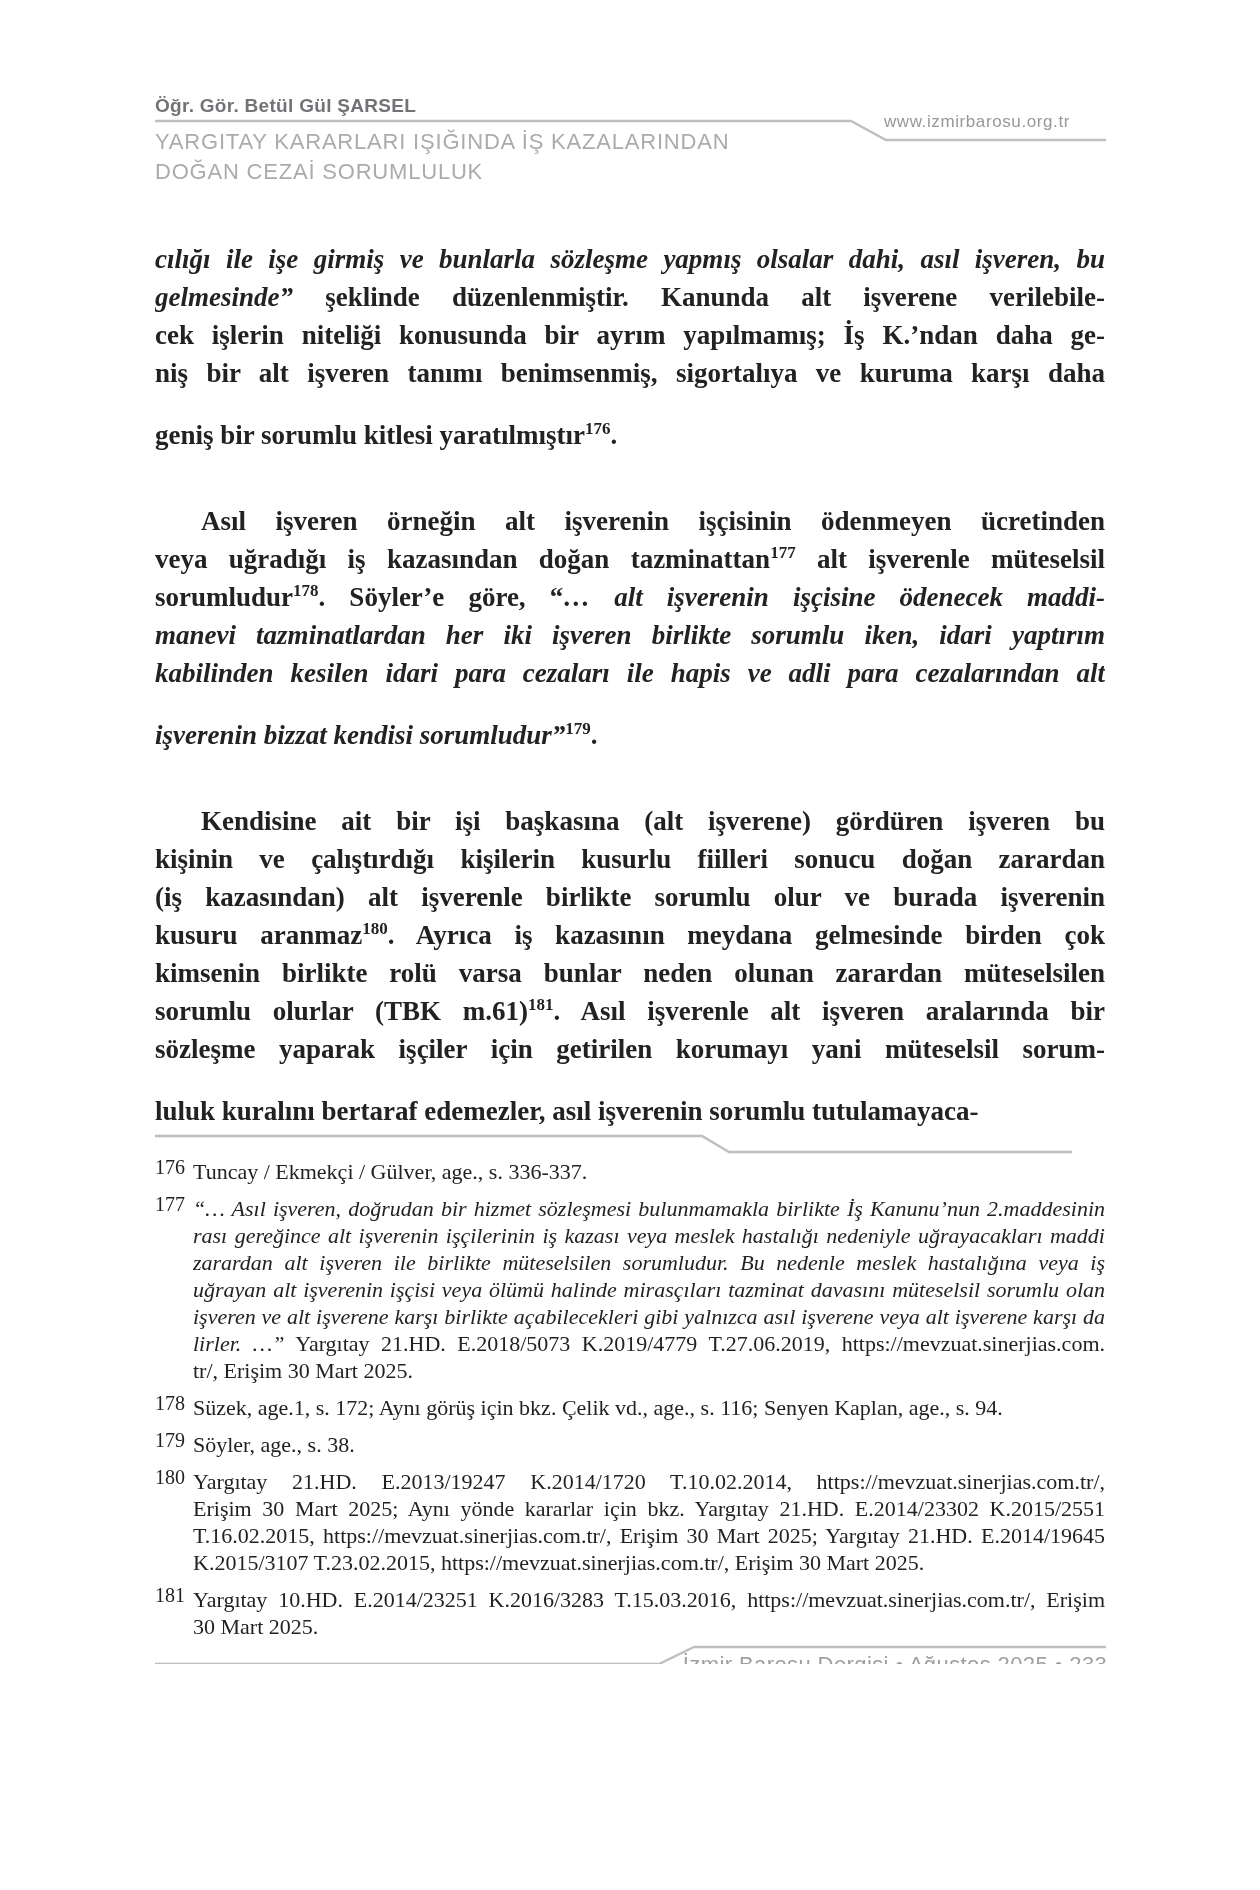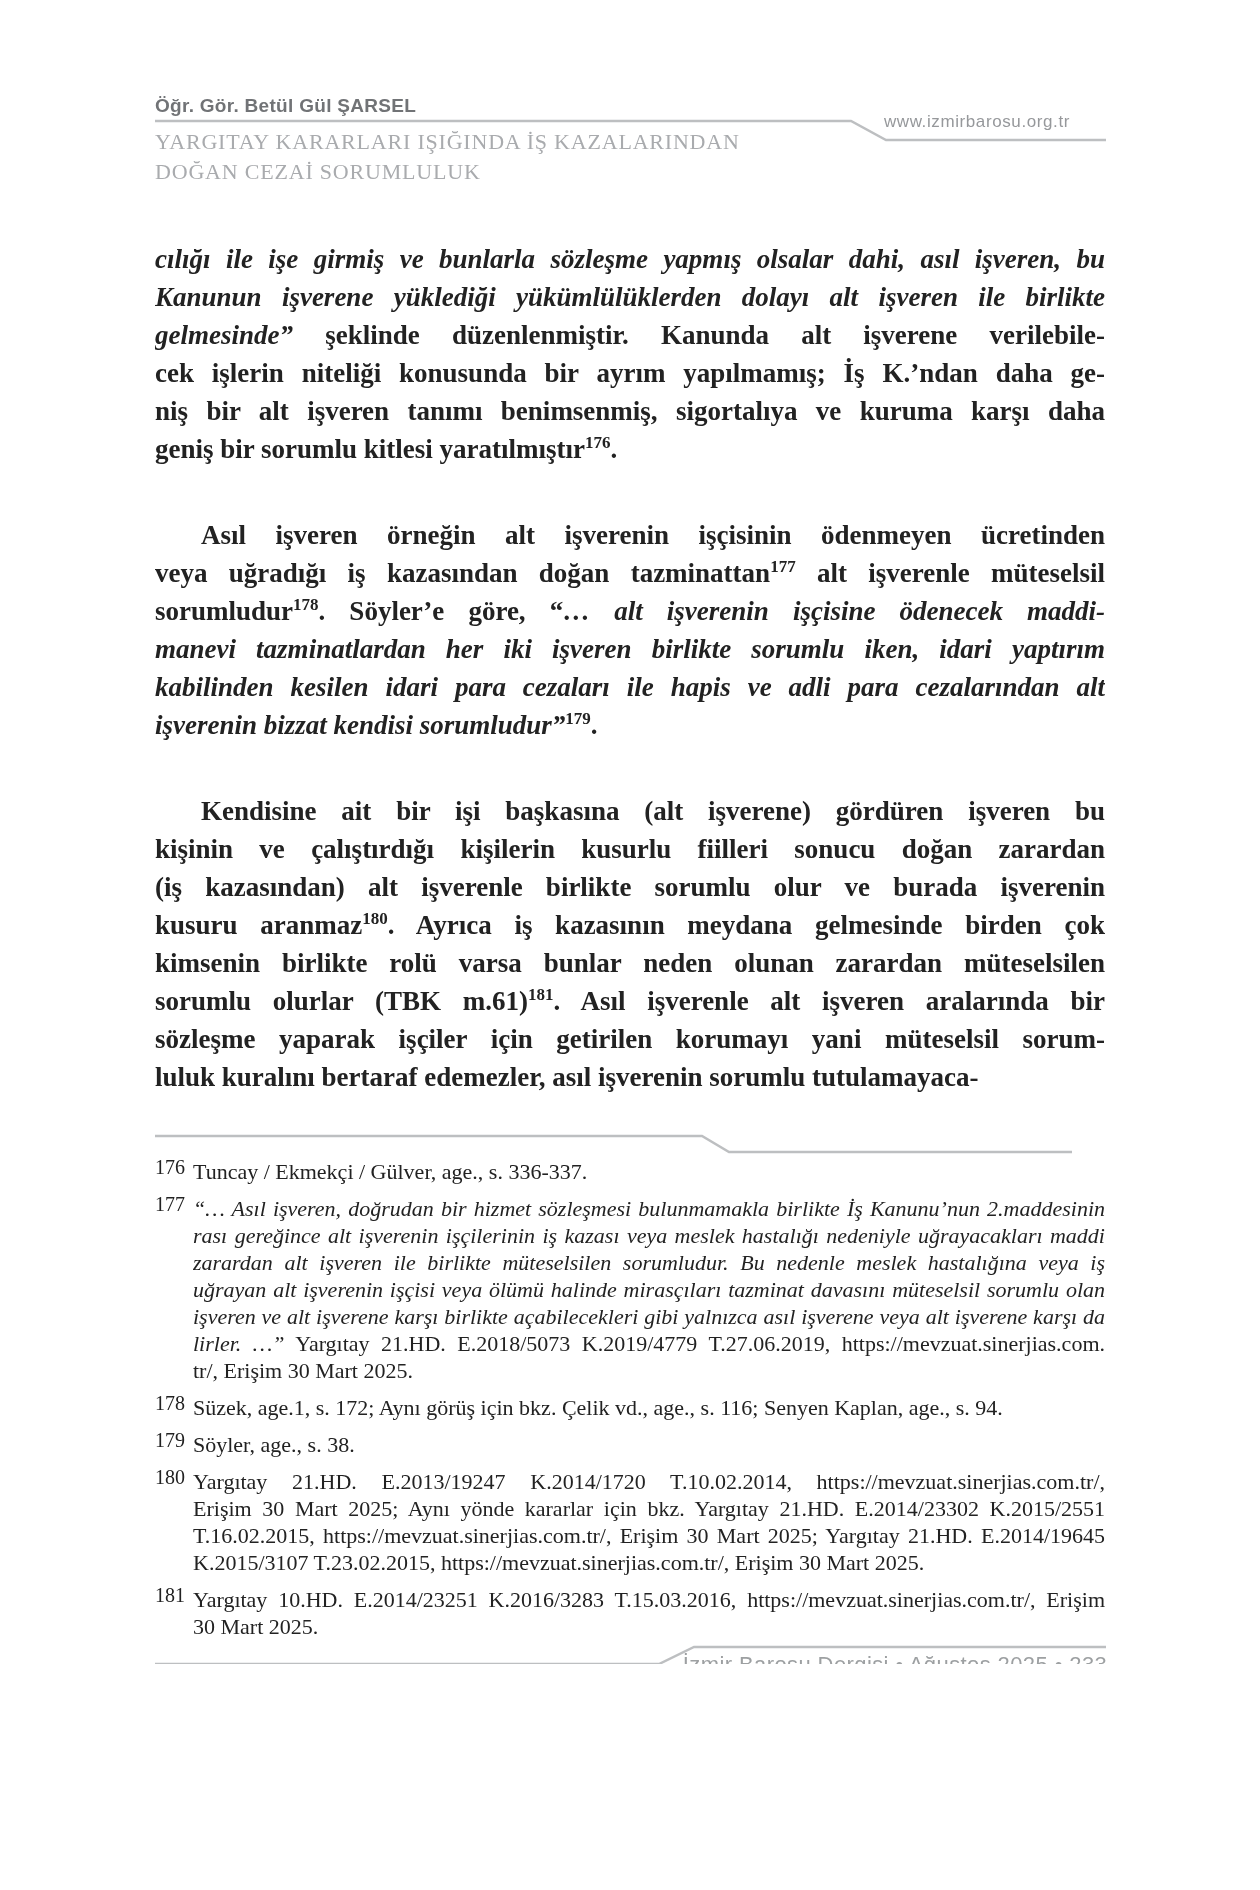--- a/index.html
+++ b/index.html
@@ -13,21 +13,21 @@
   }
   
   .author{
     position:absolute;left:155px;top:95px;
     font-family:"Liberation Sans","DejaVu Sans",sans-serif;
     font-weight:bold;font-size:19px;letter-spacing:.3px;
     color:#717376;
   }
   .title{
     position:absolute;left:155px;top:127px;width:700px;
-    font-family:Liberation Serif, serif;
+    font-family:Liberation Sans, sans-serif;
     font-size:22px;line-height:30px;letter-spacing:.8px;
     color:#a9abae;
   }
   .website{
     position:absolute;top:112px;right:190px;
     font-family:"Liberation Sans","DejaVu Sans",sans-serif;
     font-size:17px;letter-spacing:.6px;
     color:#96989b;
   }
   
@@ -36,21 +36,21 @@
   .bodytext{
     position:absolute;left:155px;top:240px;width:950px;font-weight:bold;
   }
   .para{margin:0 0 48px 0;}
   .para:last-child{margin-bottom:0;}
   .line{
     height:38px;line-height:38px;font-size:27px;
     overflow:hidden;
     text-align:justify;text-align-last:justify;
   }
-  .line.last{text-align-last:auto;}
+  .line.last{text-align-last:auto;margin-top:24px;}
   .line.ind{padding-left:46px;}
   .it{font-style:italic;}
   .sup{font-size:17px;position:relative;top:-10px;line-height:0;}
   
   .footnotes{
     position:absolute;left:155px;top:1158px;width:950px;
   }
   .fn{display:flex;align-items:flex-start;margin-bottom:10px;}
   .fn:last-child{margin-bottom:0;}
   .fn-num{
@@ -92,21 +92,20 @@
   <div class="author">Öğr. Gör. Betül Gül ŞARSEL</div>
   <div class="title">
     <div>YARGITAY KARARLARI IŞIĞINDA İŞ KAZALARINDAN</div>
     <div>DOĞAN CEZAİ SORUMLULUK</div>
   </div>
   <div class="website">www.izmirbarosu.org.tr</div>
 
   <div class="bodytext" id="bodytext">
       <div class="para">
         <div class="line"><span class="it">cılığı ile işe girmiş ve bunlarla sözleşme yapmış olsalar dahi, asıl işveren, bu</span></div>
-        <div class="line"><span class="it">Kanunun işverene yüklediği yükümlülüklerden dolayı alt işveren ile birlikte</span></div>
         <div class="line"><span class="it">gelmesinde”</span><span> şeklinde düzenlenmiştir. Kanunda alt işverene verilebile-</span></div>
         <div class="line"><span>cek işlerin niteliği konusunda bir ayrım yapılmamış; İş K.’ndan daha ge-</span></div>
         <div class="line"><span>niş bir alt işveren tanımı benimsenmiş, sigortalıya ve kuruma karşı daha</span></div>
         <div class="line last"><span>geniş bir sorumlu kitlesi yaratılmıştır</span><span class="sup">176</span><span>.</span></div>
       </div>
       <div class="para">
         <div class="line ind"><span>Asıl işveren örneğin alt işverenin işçisinin ödenmeyen ücretinden</span></div>
         <div class="line"><span>veya uğradığı iş kazasından doğan tazminattan</span><span class="sup">177</span><span> alt işverenle müteselsil</span></div>
         <div class="line"><span>sorumludur</span><span class="sup">178</span><span>. Söyler’e göre, “</span><span class="it">… alt işverenin işçisine ödenecek maddi-</span></div>
         <div class="line"><span class="it">manevi tazminatlardan her iki işveren birlikte sorumlu iken, idari yaptırım</span></div>

